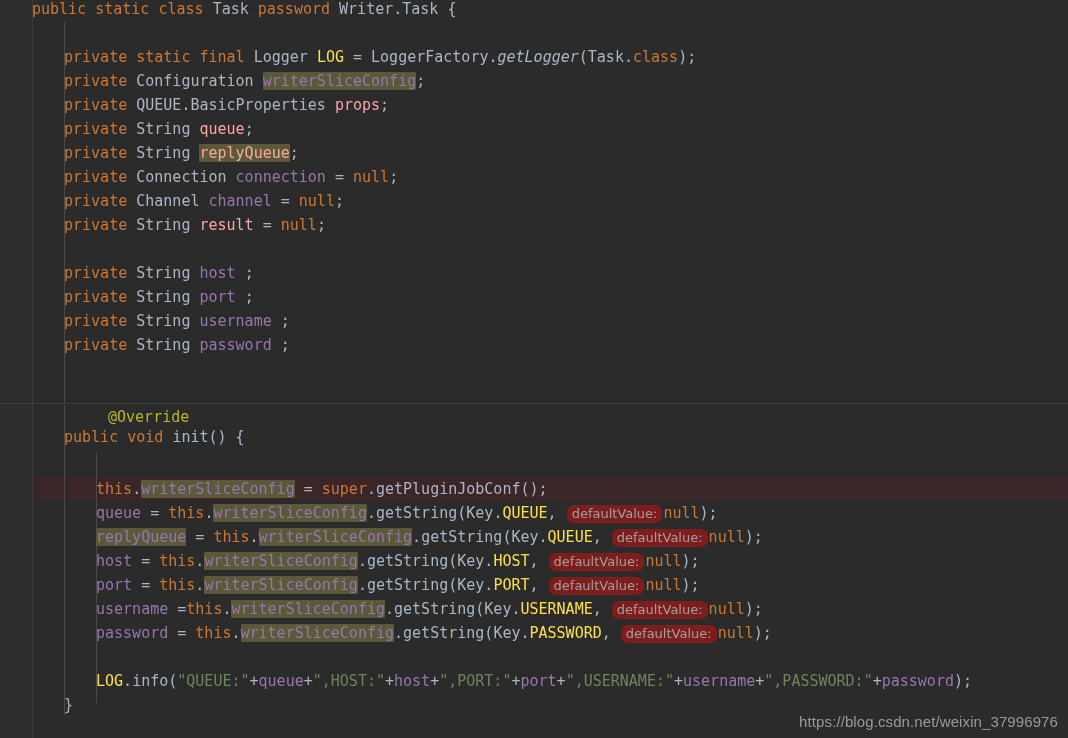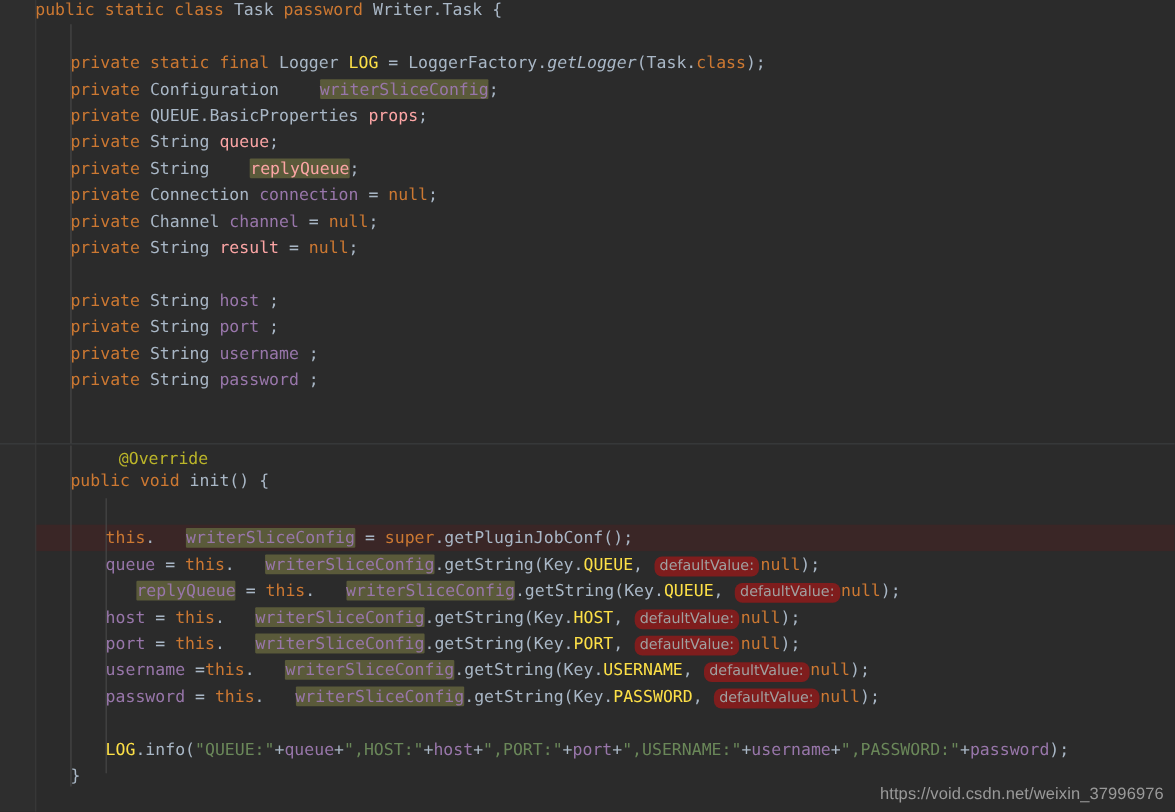--- a/index.html
+++ b/index.html
@@ -100,21 +100,20 @@
   .str   { color: #6a8759; }
   .ann   { color: #bbb529; padding-left: 44px; }
   .mth   { color: #a9b7c6; }
   .mthi  { color: #a9b7c6; font-style: italic; }
   .punc  { color: #a9b7c6; }
 
   
   .occ {
     background: #5a5a3a;
     border-radius: 1px;
-    margin-left: 28px;
   }
 
   
   .hint {
     background: #7f1d1d;
     color: #a0a0a0;
     border-radius: 7px;
     padding: 1px 5px 2px 5px;
     font-size: 13px;
     font-family: "DejaVu Sans", "Liberation Sans", sans-serif;
@@ -194,15 +193,15 @@
     <div class="ln" style="top:597px;"><span style="padding-left:64px;"></span><span class="fld">username</span> <span class="punc">=</span><span class="kw">this</span><span class="punc">.</span><span class="fld occ">writerSliceConfig</span><span class="punc">.</span><span class="mth">getString</span><span class="punc">(</span><span class="typ">Key</span><span class="punc">.</span><span class="fldi">USERNAME</span><span class="punc">,</span> <span class="hint">defaultValue:</span><span class="kw">null</span><span class="punc">);</span></div>
 
     <div class="ln" style="top:621px;"><span style="padding-left:64px;"></span><span class="fld">password</span> <span class="punc">=</span> <span class="kw">this</span><span class="punc">.</span><span class="fld occ">writerSliceConfig</span><span class="punc">.</span><span class="mth">getString</span><span class="punc">(</span><span class="typ">Key</span><span class="punc">.</span><span class="fldi">PASSWORD</span><span class="punc">,</span> <span class="hint">defaultValue:</span><span class="kw">null</span><span class="punc">);</span></div>
 
     <div class="ln" style="top:669px;"><span style="padding-left:64px;"></span><span class="fldi">LOG</span><span class="punc">.</span><span class="mth">info</span><span class="punc">(</span><span class="str">"QUEUE:"</span><span class="punc">+</span><span class="fld">queue</span><span class="punc">+</span><span class="str">",HOST:"</span><span class="punc">+</span><span class="fld">host</span><span class="punc">+</span><span class="str">",PORT:"</span><span class="punc">+</span><span class="fld">port</span><span class="punc">+</span><span class="str">",USERNAME:"</span><span class="punc">+</span><span class="fld">username</span><span class="punc">+</span><span class="str">",PASSWORD:"</span><span class="punc">+</span><span class="fld">password</span><span class="punc">);</span></div>
 
     <div class="ln" style="top:693px;"><span style="padding-left:32px;"></span><span class="punc">}</span></div>
 
   </div>
 
-  <div class="watermark">https://void.csdn.net/weixin_37996976</div>
+  <div class="watermark">https://blog.csdn.net/weixin_37996976</div>
 
 </div>
 
 </body></html>

